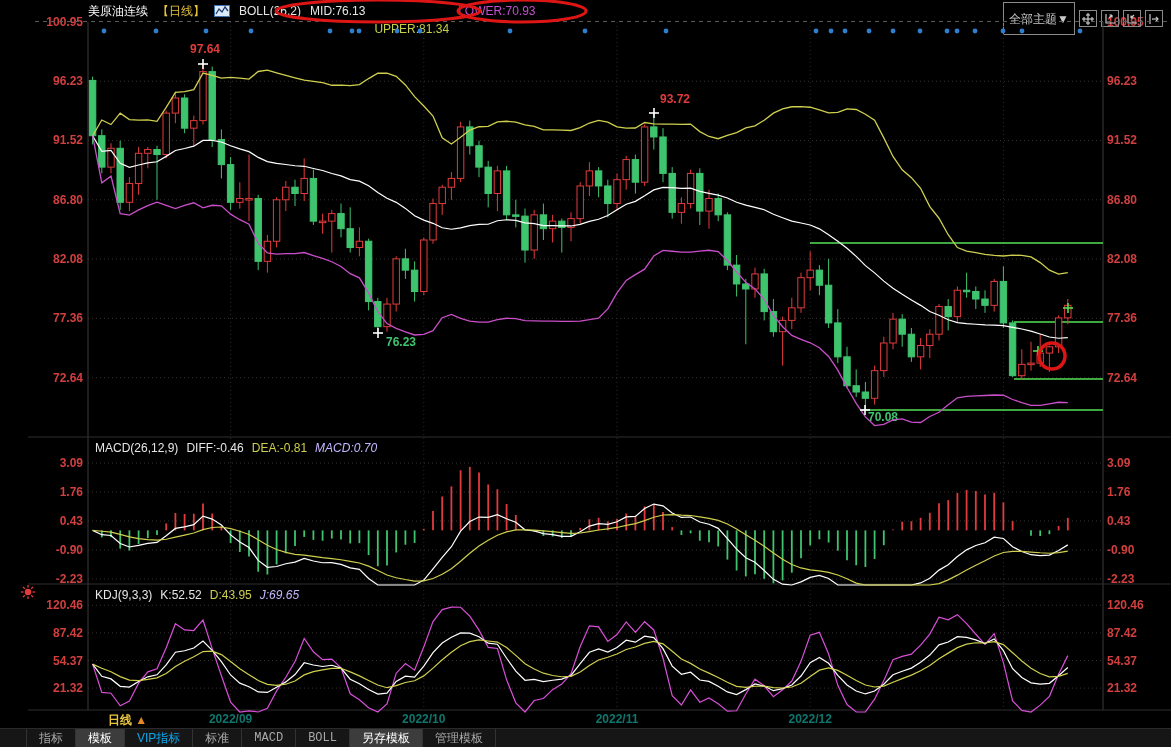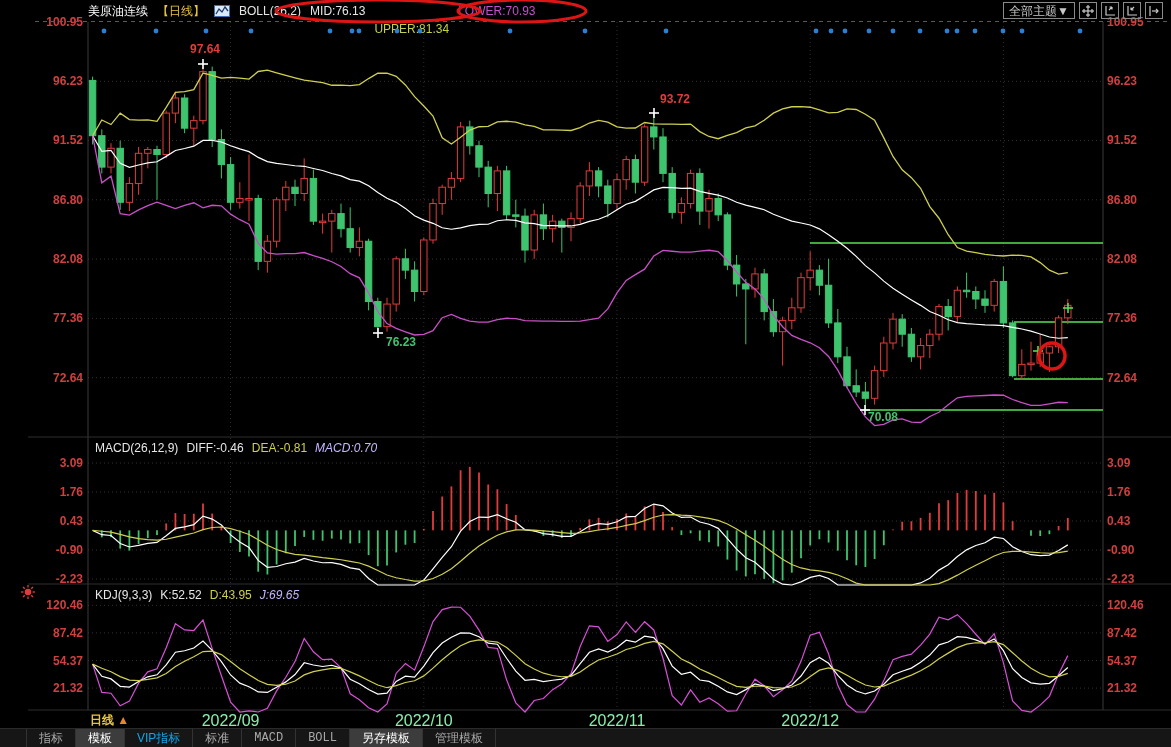--- a/index.html
+++ b/index.html
@@ -14,35 +14,35 @@
   .side-item.sel{background:#3a3a3a;color:#fff;}
   
   #hdr{position:absolute;left:88px;top:3px;height:16px;display:flex;align-items:center;gap:9px;font-size:12px;white-space:nowrap;}
   .h-sym{color:#fff;}
   .h-per{color:#e8c53d;}
   .h-boll,.h-mid{color:#e6e6e6;}
   .h-upper{color:#c6d047;margin-top:36px;}
   .h-lower{color:#c44fd0;}
   
   #topright{position:absolute;right:8px;top:2px;display:flex;align-items:center;gap:4px;z-index:2;}
-  #theme-btn{background:transparent;border:1px solid #8a8a8a;color:#c9c9c9;font-size:12px;height:17px;line-height:14px;padding:0 5px;cursor:pointer;font-family:inherit;}
+  #theme-btn{background:transparent;border:1px solid #8a8a8a;color:#c9c9c9;font-size:12px;height:33px;line-height:14px;padding:0 5px;cursor:pointer;font-family:inherit;}
   .icoBtn{width:16px;height:15px;border:1px solid #8a8a8a;display:inline-flex;align-items:center;justify-content:center;cursor:pointer;}
   
   .ax{position:absolute;font-size:12px;font-weight:700;color:#d23f3f;white-space:nowrap;}
   .axL{width:52px;text-align:right;left:31px;}
   .axR{left:1107px;text-align:left;}
   
   .ind-hdr{position:absolute;left:95px;font-size:12px;display:flex;gap:8px;white-space:nowrap;}
   .i-name,.i-w{color:#e6e6e6;}
   .i-y{color:#cfcf4f;}
   .i-m{color:#c4b5fd;font-style:italic;}
   
-  #period-lbl{position:absolute;left:90px;top:712px;font-size:12px;font-weight:700;color:#e8c53d;text-align:center;}
+  #period-lbl{position:absolute;left:108px;top:712px;font-size:12px;font-weight:700;color:#e8c53d;text-align:center;}
   #period-lbl .tri{color:#e8872a;}
-  .date-lbl{position:absolute;top:712px;width:72px;text-align:center;font-size:16px;font-weight:400;color:#86efac;}
+  .date-lbl{position:absolute;top:712px;width:72px;text-align:center;font-size:12px;font-weight:700;color:#0f766e;}
   #tabbar{position:absolute;left:0;bottom:0;width:1171px;height:19px;background:#161616;border-top:1px solid #2a2a2a;display:flex;align-items:stretch;padding-left:26px;box-sizing:border-box;z-index:2;}
   .tab{font-size:12px;color:#a8a8a8;padding:0 12px;line-height:18px;cursor:pointer;border-left:1px solid #333;}
   .tab:last-child{border-right:1px solid #333;}
   .tab.sel{background:#3c3c3c;color:#fff;}
   .tab.accent{color:#0ea5e9;}
   .tab.mono{font-family:"Liberation Mono",monospace;}
   
   .pa{position:absolute;font-size:12px;font-weight:700;white-space:nowrap;text-shadow:0 0 2px #000;}
   #sun-icon{position:absolute;left:20px;top:584px;z-index:2;}
 </style>

